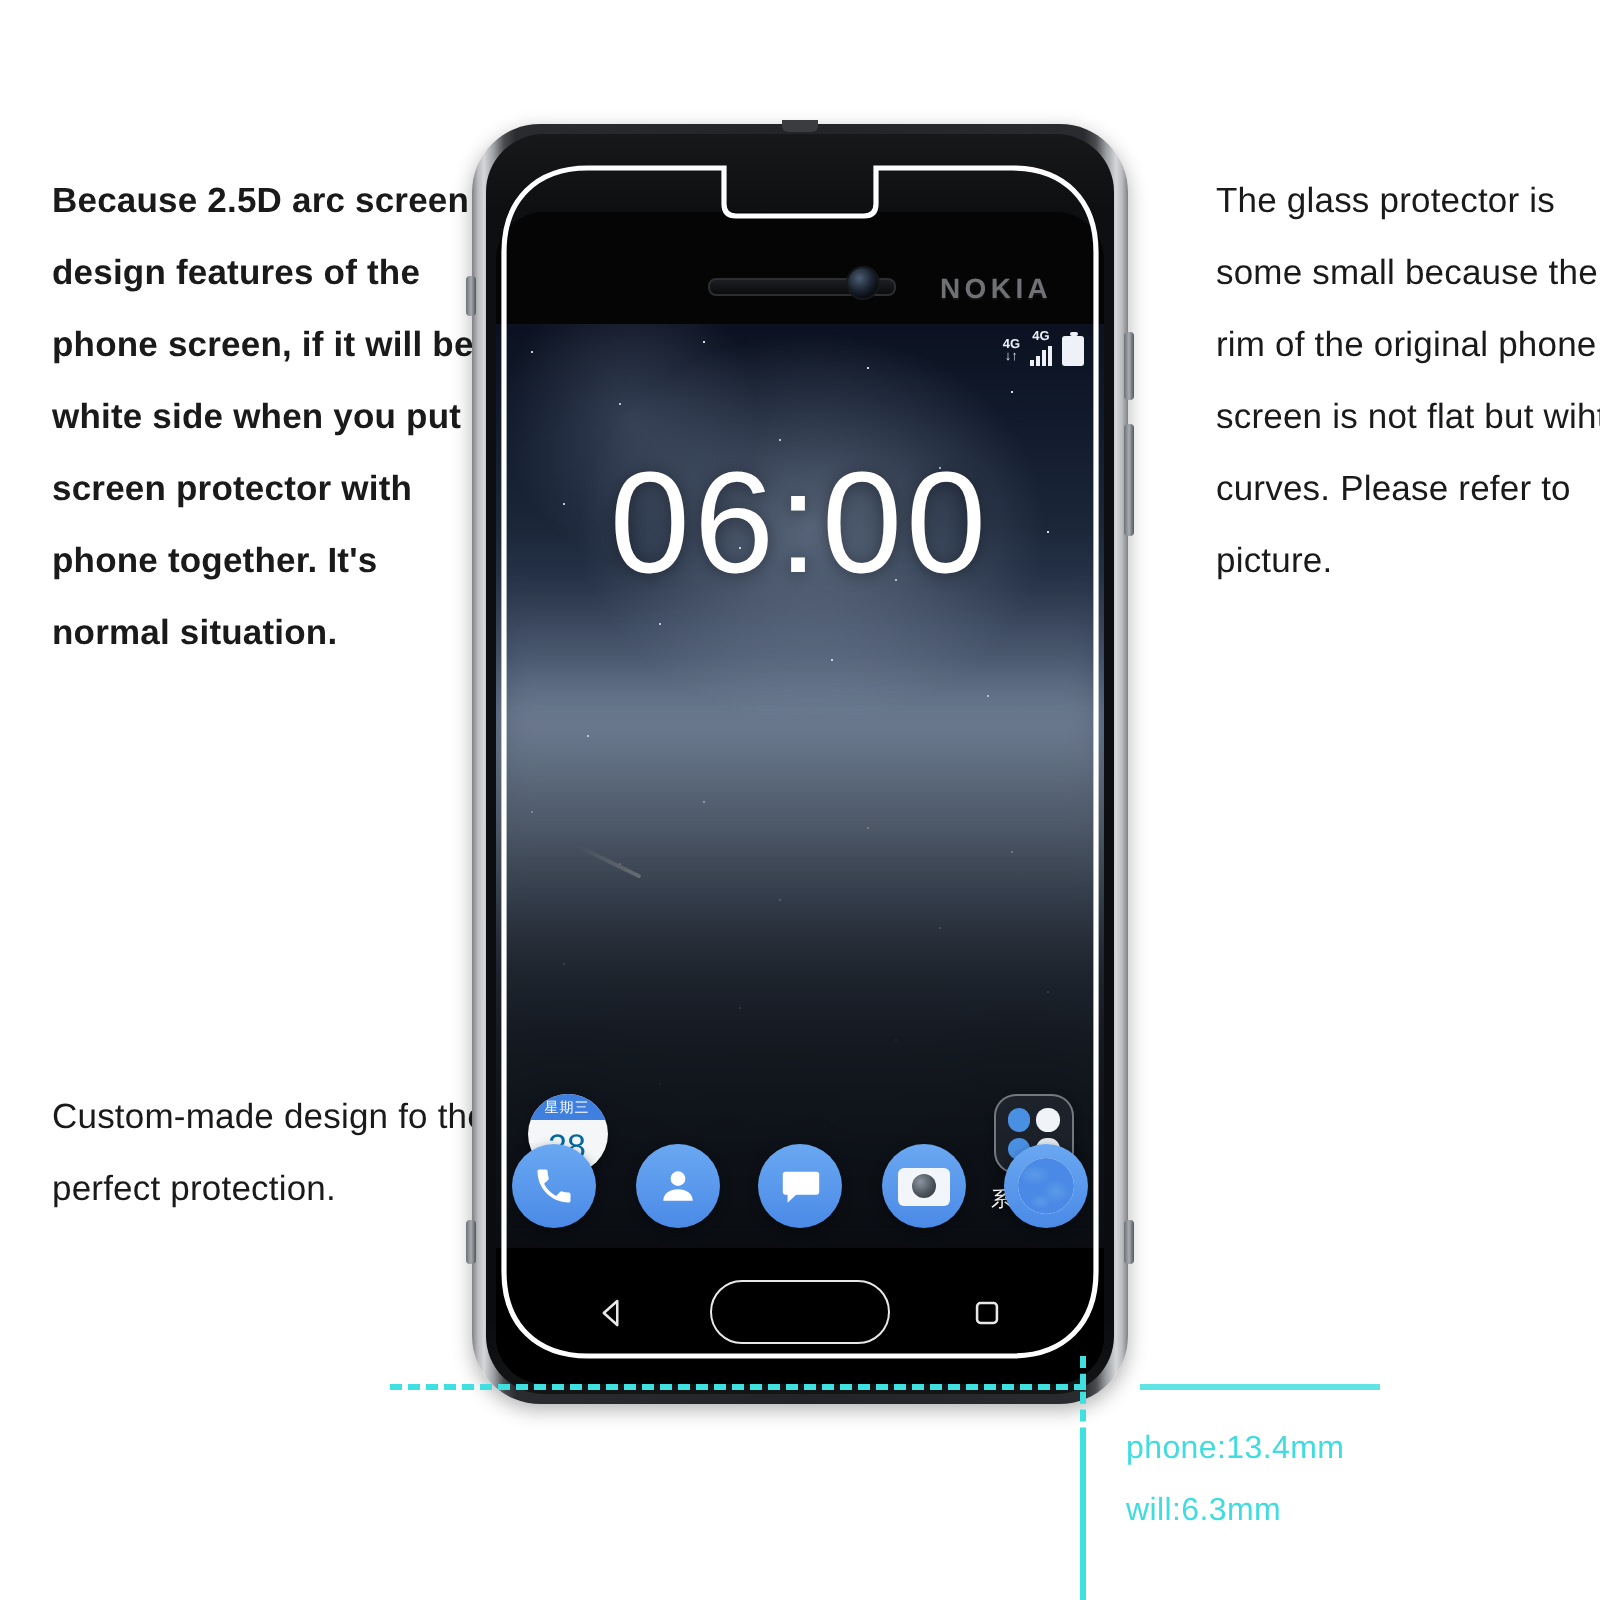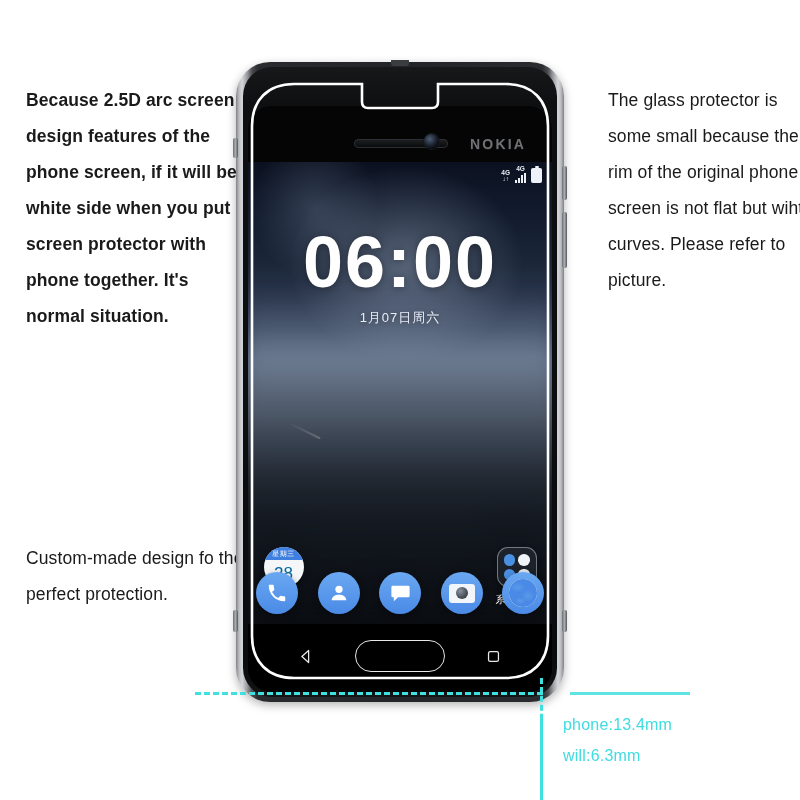--- a/index.html
+++ b/index.html
@@ -230,21 +230,21 @@
   
   .clock-wrap {
     position: absolute;
     left: 0; right: 0;
     top: 64px;
     text-align: center;
   }
   .clock {
     color: #ffffff;
     font-size: 72px;
-    font-weight: 700;
+    font-weight: 400;
     letter-spacing: 2px;
     line-height: 1;
     text-shadow: 0 1px 8px rgba(0,0,0,0.35);
   }
   .date {
     margin-top: 11px;
     color: #e9eef6;
     font-size: 13px;
     letter-spacing: 1px;
     text-shadow: 0 1px 5px rgba(0,0,0,0.4);
@@ -499,21 +499,20 @@
                 <i></i>
                 <i></i>
               </span>
           </div>
           <div class="battery"></div>
         </div>
       </div>
 
       <div class="clock-wrap">
         <div class="clock">06:00</div>
-        <div class="date">1月07日周六</div>
       </div>
 
       <div class="app-row">
 
 
         <div class="app">
           <div class="app-ico cal">
             <div class="cal-top">星期三</div>
             <div class="cal-day">28</div>
           </div>

